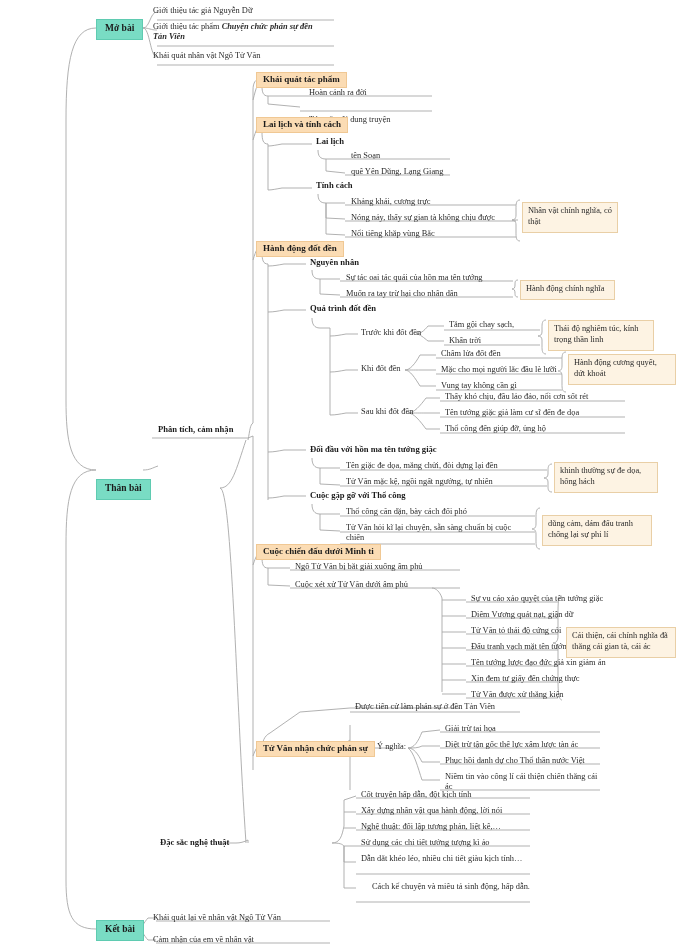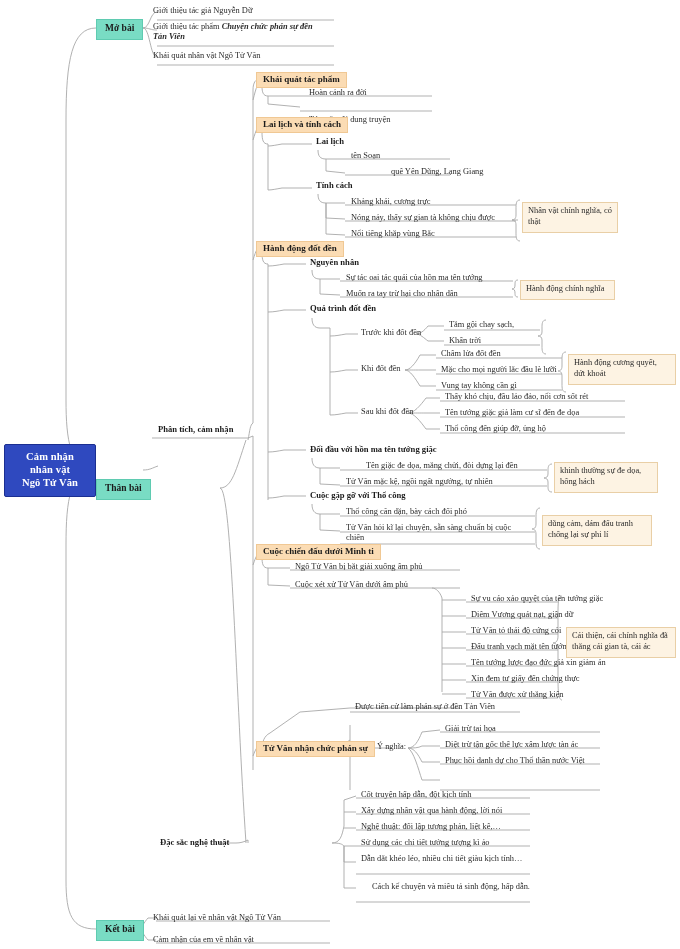--- a/index.html
+++ b/index.html
@@ -256,77 +256,73 @@
       <line x1="356" y1="874" x2="530" y2="874"></line>
       <line x1="356" y1="902" x2="530" y2="902"></line>
 
       <path d="M136,929 C142,929 144,922 148,918 L156,918"></path>
       <path d="M136,929 C142,929 144,936 148,940 L156,940"></path>
       <line x1="156" y1="921" x2="330" y2="921"></line>
       <line x1="156" y1="943" x2="330" y2="943"></line>
     </g>
   </svg>
 
-  <div class="node root" style="left:4px;top:444px;width:92px;">
-    <div>Cảm nhận</div>
-    <div>nhân vật</div>
-    <div>Ngô Tử Văn</div>
-  </div>
 
   <div class="node teal" style="left:96px;top:19px;">Mở bài</div>
   <div class="node teal" style="left:96px;top:479px;">Thân bài</div>
   <div class="node teal" style="left:96px;top:920px;">Kết bài</div>
 
   <div class="node leaf nw" style="left:150px;top:6px;">Giới thiệu tác giả Nguyễn Dữ</div>
   <div class="node leaf" style="left:150px;top:22px;width:180px;"><span>Giới thiệu tác phẩm </span><span class="ital">Chuyện chức phán sự đền Tản Viên</span></div>
   <div class="node leaf nw" style="left:150px;top:51px;">Khái quát nhân vật Ngô Tử Văn</div>
 
   <div class="node bold" style="left:156px;top:424px;">Phân tích, cảm nhận</div>
 
   <div class="node orange" style="left:256px;top:72px;">Khái quát tác phẩm</div>
   <div class="node leaf nw" style="left:306px;top:88px;">Hoàn cảnh ra đời</div>
   <div class="node leaf nw" style="left:306px;top:103px;margin-top:12px;">Tóm tắt nội dung truyện</div>
 
   <div class="node orange" style="left:256px;top:117px;">Lai lịch và tính cách</div>
   <div class="node bold" style="left:314px;top:136px;">Lai lịch</div>
   <div class="node leaf nw" style="left:348px;top:151px;">tên Soạn</div>
-  <div class="node leaf nw" style="left:348px;top:167px;margin-left:40px;">quê Yên Dũng, Lạng Giang</div>
+  <div class="node leaf nw" style="left:348px;top:167px;">quê Yên Dũng, Lạng Giang</div>
 
   <div class="node bold" style="left:314px;top:180px;">Tính cách</div>
   <div class="node leaf nw" style="left:348px;top:197px;">Khảng khái, cương trực</div>
   <div class="node leaf nw" style="left:348px;top:213px;">Nóng nảy, thấy sự gian tà không chịu được</div>
   <div class="node leaf nw" style="left:348px;top:229px;">Nổi tiếng khắp vùng Bắc</div>
   <div class="node callout" style="left:522px;top:202px;width:96px;">Nhân vật chính nghĩa, có thật</div>
 
   <div class="node orange" style="left:256px;top:241px;">Hành động đốt đền</div>
 
   <div class="node bold" style="left:308px;top:257px;">Nguyên nhân</div>
   <div class="node leaf nw" style="left:343px;top:273px;">Sự tác oai tác quái của hồn ma tên tướng</div>
   <div class="node leaf nw" style="left:343px;top:289px;">Muốn ra tay trừ hại cho nhân dân</div>
   <div class="node callout" style="left:520px;top:280px;width:95px;">Hành động chính nghĩa</div>
 
   <div class="node bold" style="left:308px;top:303px;">Quá trình đốt đền</div>
 
   <div class="node leaf nw" style="left:358px;top:328px;">Trước khi đốt đền</div>
   <div class="node leaf nw" style="left:446px;top:320px;">Tắm gội chay sạch,</div>
   <div class="node leaf nw" style="left:446px;top:336px;">Khấn trời</div>
+  <div class="node callout" style="left:548px;top:320px;width:106px;">Thái độ nghiêm túc, kính trọng thần linh</div>
 
   <div class="node leaf nw" style="left:358px;top:364px;">Khi đốt đền</div>
   <div class="node leaf nw" style="left:438px;top:349px;">Châm lửa đốt đền</div>
   <div class="node leaf nw" style="left:438px;top:365px;">Mặc cho mọi người lắc đầu lè lưỡi</div>
   <div class="node leaf nw" style="left:438px;top:381px;">Vung tay không cần gì</div>
   <div class="node callout" style="left:568px;top:354px;width:108px;">Hành động cương quyết, dứt khoát</div>
 
   <div class="node leaf nw" style="left:358px;top:407px;">Sau khi đốt đền</div>
   <div class="node leaf nw" style="left:442px;top:392px;">Thấy khó chịu, đầu lảo đảo, nổi cơn sốt rét</div>
   <div class="node leaf nw" style="left:442px;top:408px;">Tên tướng giặc giả làm cư sĩ đến đe dọa</div>
   <div class="node leaf nw" style="left:442px;top:424px;">Thổ công đến giúp đỡ, ủng hộ</div>
 
   <div class="node bold" style="left:308px;top:444px;">Đối đầu với hồn ma tên tướng giặc</div>
-  <div class="node leaf nw" style="left:343px;top:461px;margin-left:20px;">Tên giặc đe dọa, mắng chửi, đòi dựng lại đền</div>
+  <div class="node leaf nw" style="left:343px;top:461px;">Tên giặc đe dọa, mắng chửi, đòi dựng lại đền</div>
   <div class="node leaf nw" style="left:343px;top:477px;">Tử Văn mặc kệ, ngồi ngất ngưởng, tự nhiên</div>
   <div class="node callout" style="left:554px;top:462px;width:104px;">khinh thường sự đe dọa, hống hách</div>
 
   <div class="node bold" style="left:308px;top:490px;">Cuộc gặp gỡ với Thổ công</div>
   <div class="node leaf nw" style="left:343px;top:507px;">Thổ công căn dặn, bày cách đối phó</div>
   <div class="node callout" style="left:542px;top:515px;width:110px;">dũng cảm, dám đấu tranh chống lại sự phi lí</div>
   <div class="node leaf" style="left:343px;top:523px;width:190px;">Tử Văn hỏi kĩ lại chuyện, sẵn sàng chuẩn bị cuộc chiến</div>
 
   <div class="node orange" style="left:256px;top:544px;">Cuộc chiến đấu dưới Minh ti</div>
   <div class="node leaf nw" style="left:292px;top:562px;">Ngô Tử Văn bị bắt giải xuống âm phủ</div>
@@ -340,20 +336,21 @@
   <div class="node leaf nw" style="left:468px;top:674px;">Xin đem tư giấy đến chứng thực</div>
   <div class="node leaf nw" style="left:468px;top:690px;">Tử Văn được xử thắng kiện</div>
   <div class="node callout" style="left:566px;top:627px;width:110px;">Cái thiện, cái chính nghĩa đã thắng cái gian tà, cái ác</div>
 
   <div class="node orange" style="left:256px;top:741px;">Tử Văn nhận chức phán sự</div>
   <div class="node leaf nw" style="left:352px;top:702px;">Được tiến cử làm phán sự ở đền Tản Viên</div>
   <div class="node leaf nw" style="left:374px;top:742px;">Ý nghĩa:</div>
   <div class="node leaf nw" style="left:442px;top:724px;">Giải trừ tai họa</div>
   <div class="node leaf nw" style="left:442px;top:740px;">Diệt trừ tận gốc thế lực xâm lược tàn ác</div>
   <div class="node leaf nw" style="left:442px;top:756px;">Phục hồi danh dự cho Thổ thần nước Việt</div>
+  <div class="node leaf" style="left:442px;top:772px;width:160px;">Niềm tin vào công lí cái thiện chiến thắng cái ác</div>
 
   <div class="node bold" style="left:158px;top:837px;">Đặc sắc nghệ thuật</div>
   <div class="node leaf nw" style="left:358px;top:790px;">Cốt truyện hấp dẫn, đột kịch tính</div>
   <div class="node leaf nw" style="left:358px;top:806px;">Xây dựng nhân vật qua hành động, lời nói</div>
   <div class="node leaf nw" style="left:358px;top:822px;">Nghệ thuật: đối lập tương phản, liệt kê,…</div>
   <div class="node leaf nw" style="left:358px;top:838px;">Sử dụng các chi tiết tưởng tượng kì ảo</div>
   <div class="node leaf" style="left:358px;top:854px;width:170px;">Dẫn dắt khéo léo, nhiều chi tiết giàu kịch tính…</div>
   <div class="node leaf" style="left:358px;top:882px;width:170px;margin-left:11px;">Cách kể chuyện và miêu tả sinh động, hấp dẫn.</div>
 
   <div class="node leaf nw" style="left:150px;top:913px;">Khái quát lại về nhân vật Ngô Tử Văn</div>

